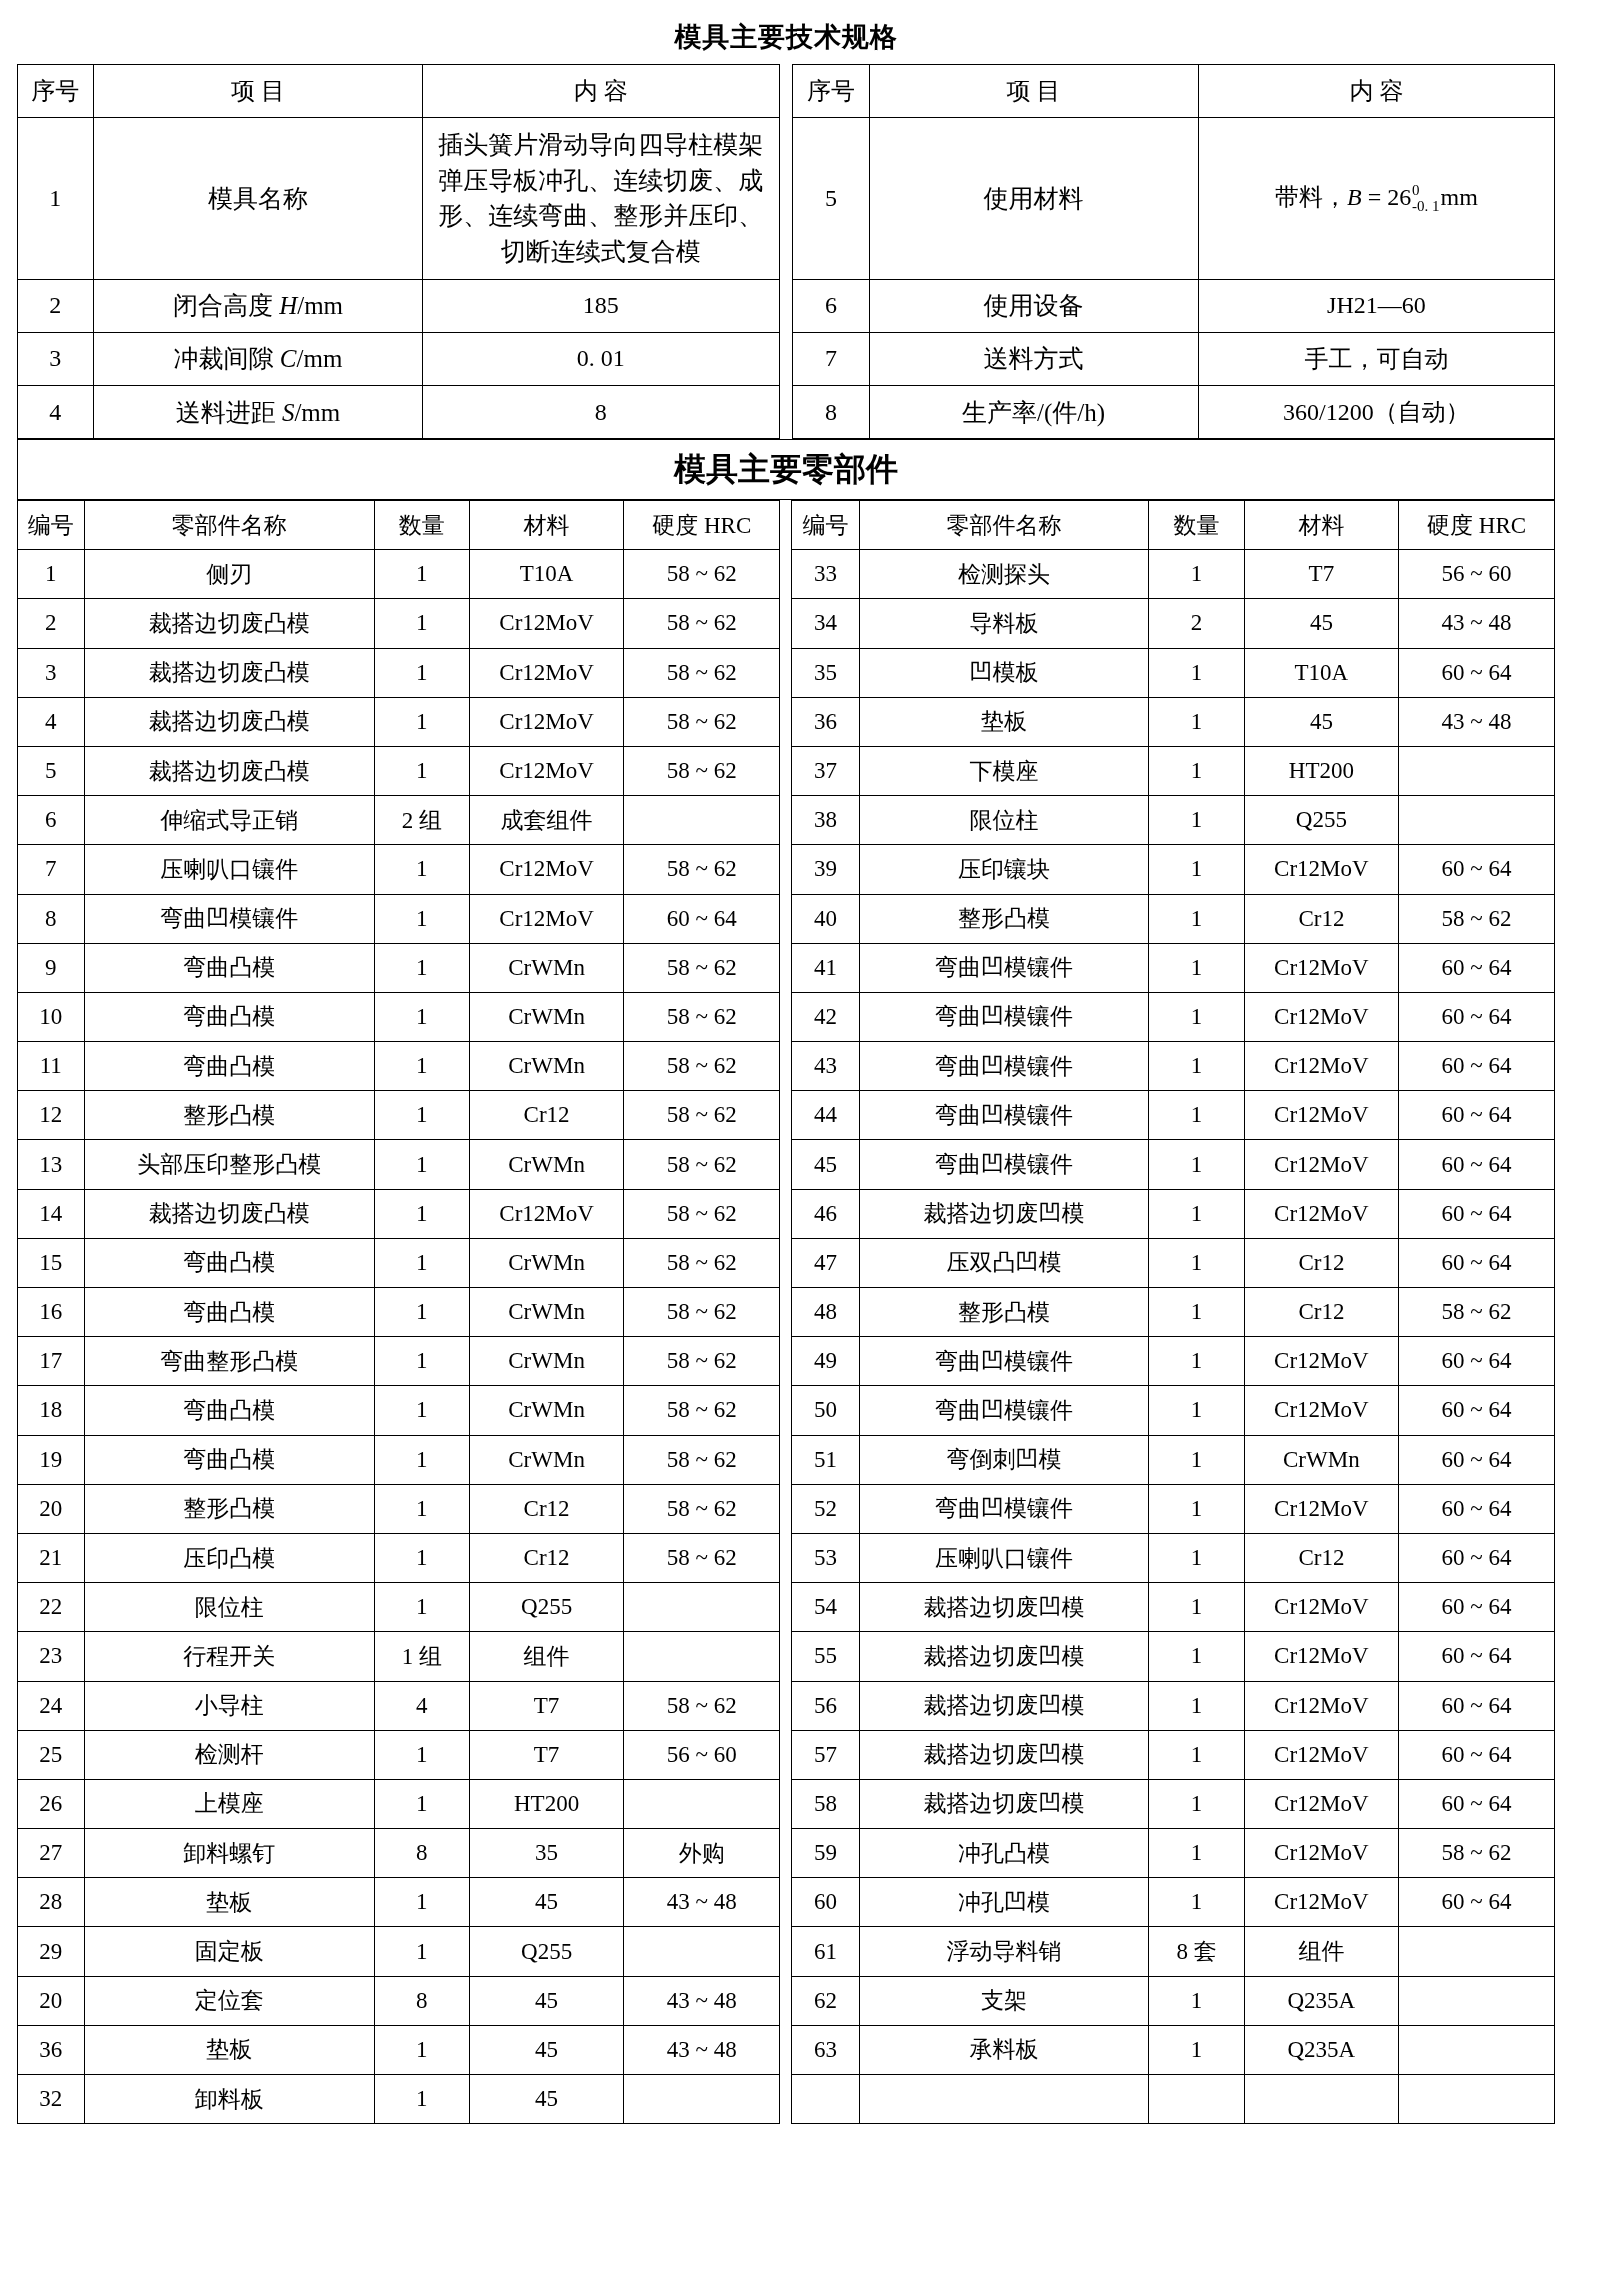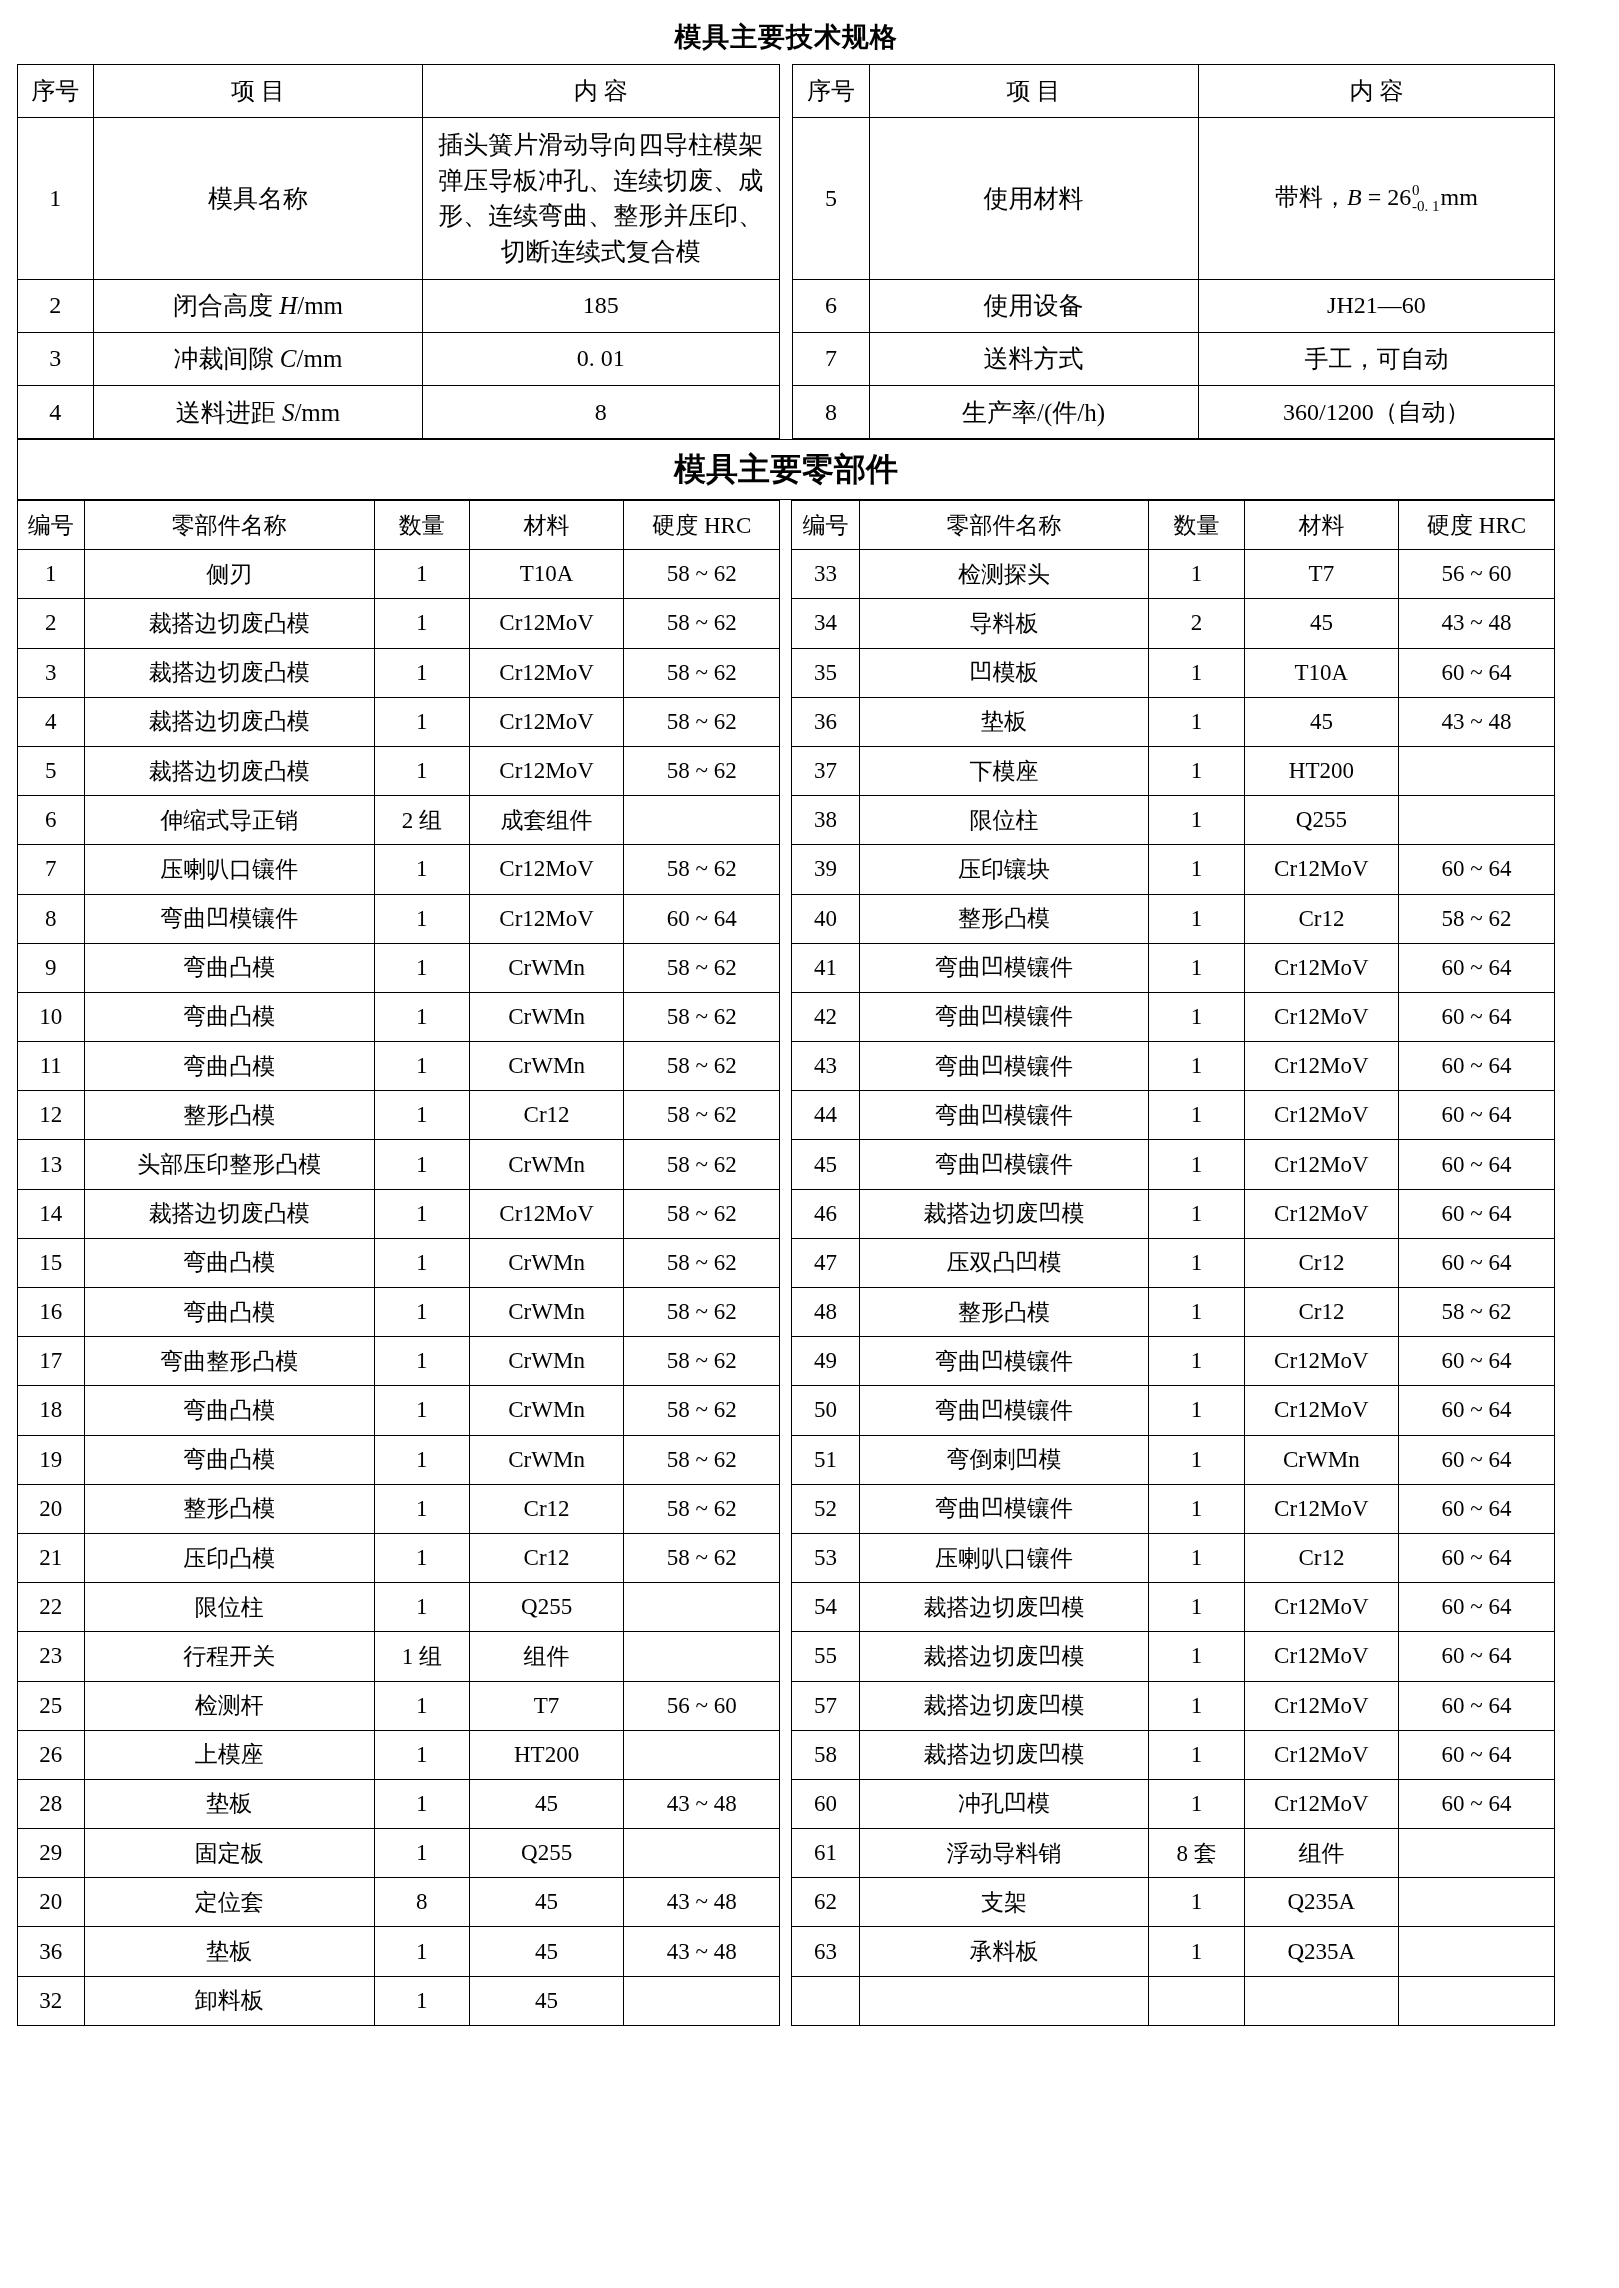--- a/index.html
+++ b/index.html
@@ -483,20 +483,33 @@
           <td>组件</td>
           <td></td>
           <td class="gap-col"></td>
           <td>55</td>
           <td>裁搭边切废凹模</td>
           <td>1</td>
           <td>Cr12MoV</td>
           <td>60 ~ 64</td>
         </tr>
         <tr>
+          <td>24</td>
+          <td>小导柱</td>
+          <td>4</td>
+          <td>T7</td>
+          <td>58 ~ 62</td>
+          <td class="gap-col"></td>
+          <td>56</td>
+          <td>裁搭边切废凹模</td>
+          <td>1</td>
+          <td>Cr12MoV</td>
+          <td>60 ~ 64</td>
+        </tr>
+        <tr>
           <td>25</td>
           <td>检测杆</td>
           <td>1</td>
           <td>T7</td>
           <td>56 ~ 60</td>
           <td class="gap-col"></td>
           <td>57</td>
           <td>裁搭边切废凹模</td>
           <td>1</td>
           <td>Cr12MoV</td>
@@ -507,20 +520,33 @@
           <td>上模座</td>
           <td>1</td>
           <td>HT200</td>
           <td></td>
           <td class="gap-col"></td>
           <td>58</td>
           <td>裁搭边切废凹模</td>
           <td>1</td>
           <td>Cr12MoV</td>
           <td>60 ~ 64</td>
+        </tr>
+        <tr>
+          <td>27</td>
+          <td>卸料螺钉</td>
+          <td>8</td>
+          <td>35</td>
+          <td>外购</td>
+          <td class="gap-col"></td>
+          <td>59</td>
+          <td>冲孔凸模</td>
+          <td>1</td>
+          <td>Cr12MoV</td>
+          <td>58 ~ 62</td>
         </tr>
         <tr>
           <td>28</td>
           <td>垫板</td>
           <td>1</td>
           <td>45</td>
           <td>43 ~ 48</td>
           <td class="gap-col"></td>
           <td>60</td>
           <td>冲孔凹模</td>

